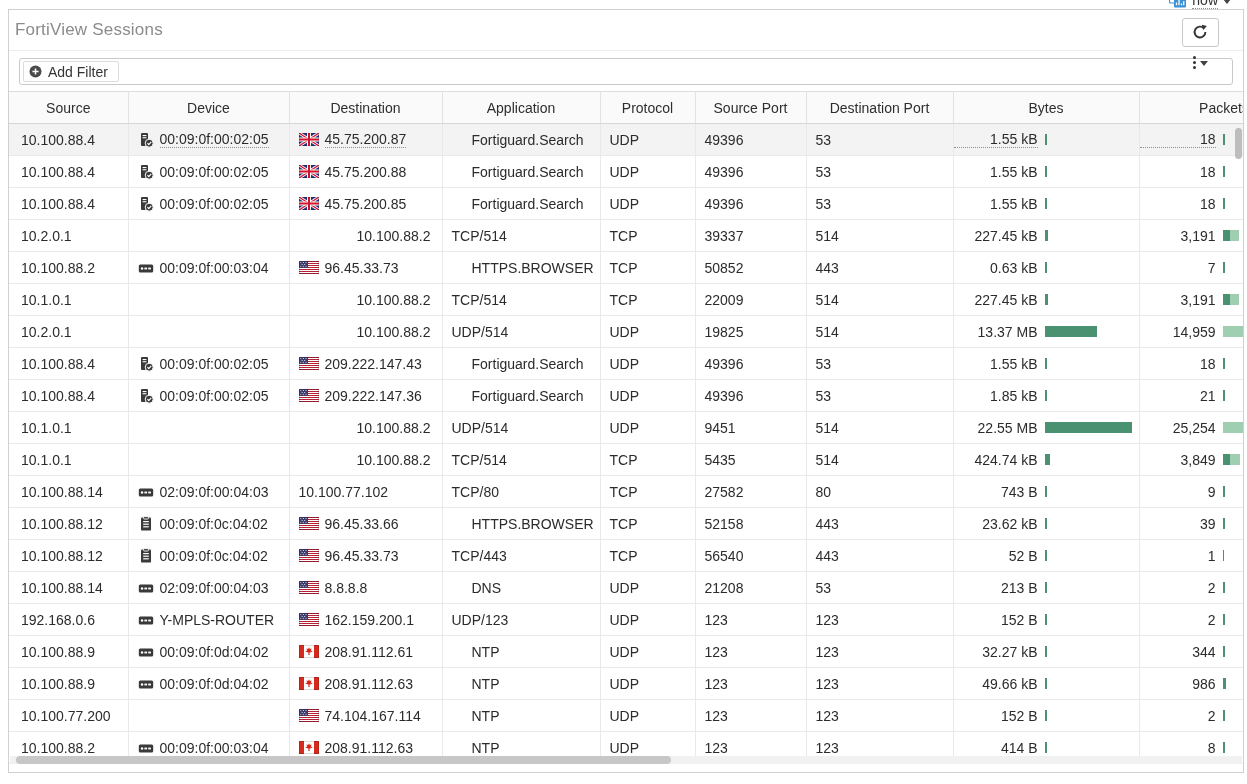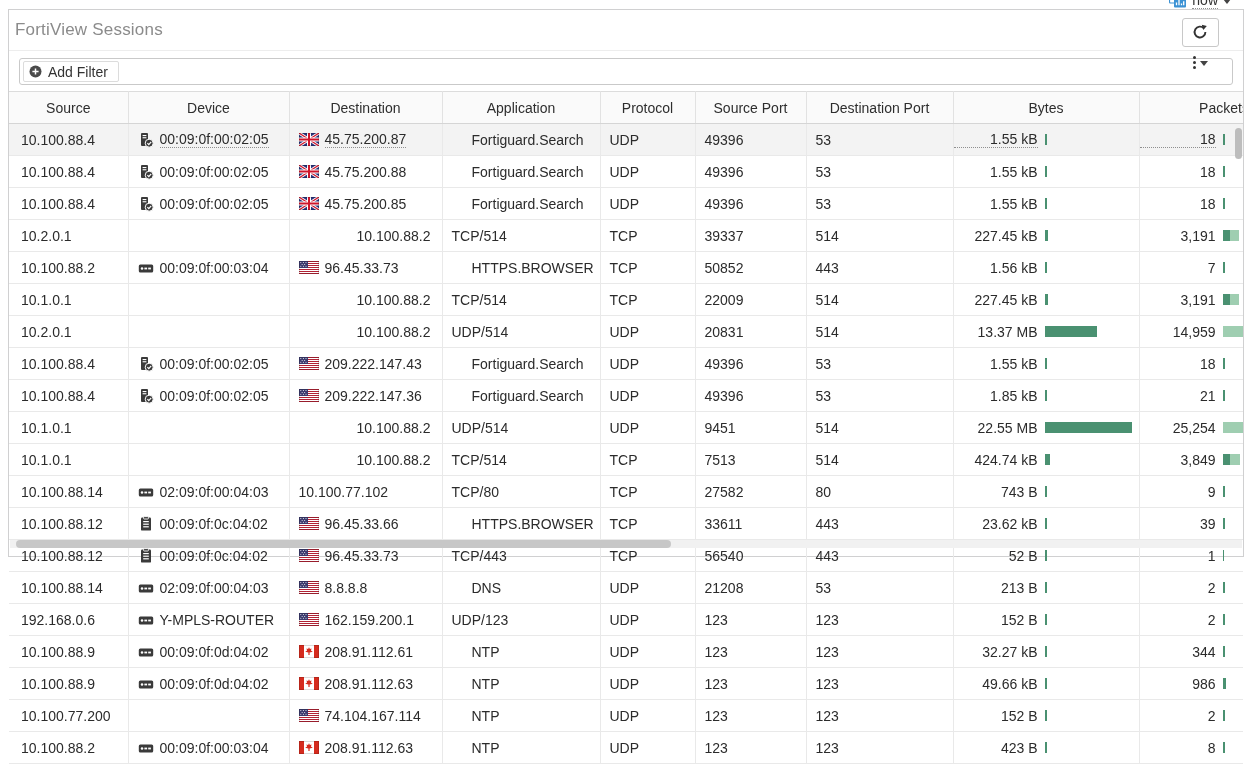--- a/index.html
+++ b/index.html
@@ -1,18 +1,18 @@
 <!DOCTYPE html>
 <html><head>
 <meta charset="utf-8">
 <style>
   * { margin:0; padding:0; box-sizing:border-box; }
   html,body { width:1247px; height:784px; background:#fff; overflow:hidden;
     font-family:"Liberation Sans", sans-serif; color:#2e2e2e; }
-  .panel { position:absolute; left:8px; top:9px; width:1236px; height:548px;
+  .panel { position:absolute; left:8px; top:9px; width:1236px; height:764px;
     border:1px solid #d0d0d1; background:#fff; }
 
   
   .panel-header { height:41px; display:flex; align-items:center; justify-content:space-between;
     padding:0 12px 0 6px; border-bottom:1px solid #ededed; }
   .page-title { font-size:17px; color:#8b8b8b; letter-spacing:.2px; }
   .toolbar { display:flex; align-items:center; gap:9px;flex-direction:column; }
   .tb-group { display:flex; align-items:center; gap:5px; cursor:pointer; }
   .tb-label { font-size:14px; color:#333; }
   .dotted-u { border-bottom:1px dotted #8f8f8f; }
@@ -378,21 +378,21 @@
                 </span>
                 <span>96.45.33.73</span>
               </div>
             </td>
             <td><span class="app-ind">HTTPS.BROWSER</span></td>
             <td><span>TCP</span></td>
             <td><span>50852</span></td>
             <td><span>443</span></td>
             <td class="c-num">
               <div class="numflex">
-                <span class="val-b">1.56 kB</span>
+                <span class="val-b">0.63 kB</span>
                 <div class="barzone">
                   <div class="bar-dark" style="width: 2px;"></div>
                 </div>
               </div>
             </td>
             <td class="c-num">
               <div class="numflex">
                 <span class="val-p">7</span>
                 <div class="barzone">
                   <div class="bar-dark" style="width: 2px;"></div>
@@ -437,21 +437,21 @@
             <td class="c-dev">
               <div class="cellflex"></div>
             </td>
             <td class="c-dest dest-ind">
               <div class="cellflex">
                 <span>10.100.88.2</span>
               </div>
             </td>
             <td><span>UDP/514</span></td>
             <td><span>UDP</span></td>
-            <td><span>20831</span></td>
+            <td><span>19825</span></td>
             <td><span>514</span></td>
             <td class="c-num">
               <div class="numflex">
                 <span class="val-b">13.37 MB</span>
                 <div class="barzone">
                   <div class="bar-dark" style="width: 52px;"></div>
                 </div>
               </div>
             </td>
             <td class="c-num">
@@ -633,21 +633,21 @@
             <td class="c-dev">
               <div class="cellflex"></div>
             </td>
             <td class="c-dest dest-ind">
               <div class="cellflex">
                 <span>10.100.88.2</span>
               </div>
             </td>
             <td><span>TCP/514</span></td>
             <td><span>TCP</span></td>
-            <td><span>7513</span></td>
+            <td><span>5435</span></td>
             <td><span>514</span></td>
             <td class="c-num">
               <div class="numflex">
                 <span class="val-b">424.74 kB</span>
                 <div class="barzone">
                   <div class="bar-dark" style="width: 5px;"></div>
                 </div>
               </div>
             </td>
             <td class="c-num">
@@ -742,21 +742,21 @@
                       <circle cx="7" cy="5.2" r="0.5"></circle>
                     </g>
                     <rect x="0.4" y="0.4" width="19.2" height="12.2" fill="none" stroke="rgba(0,0,0,0.18)" stroke-width="0.8"></rect>
                   </svg>
                 </span>
                 <span>96.45.33.66</span>
               </div>
             </td>
             <td><span class="app-ind">HTTPS.BROWSER</span></td>
             <td><span>TCP</span></td>
-            <td><span>33611</span></td>
+            <td><span>52158</span></td>
             <td><span>443</span></td>
             <td class="c-num">
               <div class="numflex">
                 <span class="val-b">23.62 kB</span>
                 <div class="barzone">
                   <div class="bar-dark" style="width: 2px;"></div>
                 </div>
               </div>
             </td>
             <td class="c-num">
@@ -1151,21 +1151,21 @@
                 </span>
                 <span>208.91.112.63</span>
               </div>
             </td>
             <td><span class="app-ind">NTP</span></td>
             <td><span>UDP</span></td>
             <td><span>123</span></td>
             <td><span>123</span></td>
             <td class="c-num">
               <div class="numflex">
-                <span class="val-b">423 B</span>
+                <span class="val-b">414 B</span>
                 <div class="barzone">
                   <div class="bar-dark" style="width: 2px;"></div>
                 </div>
               </div>
             </td>
             <td class="c-num">
               <div class="numflex">
                 <span class="val-p">8</span>
                 <div class="barzone">
                   <div class="bar-dark" style="width: 2px;"></div>

